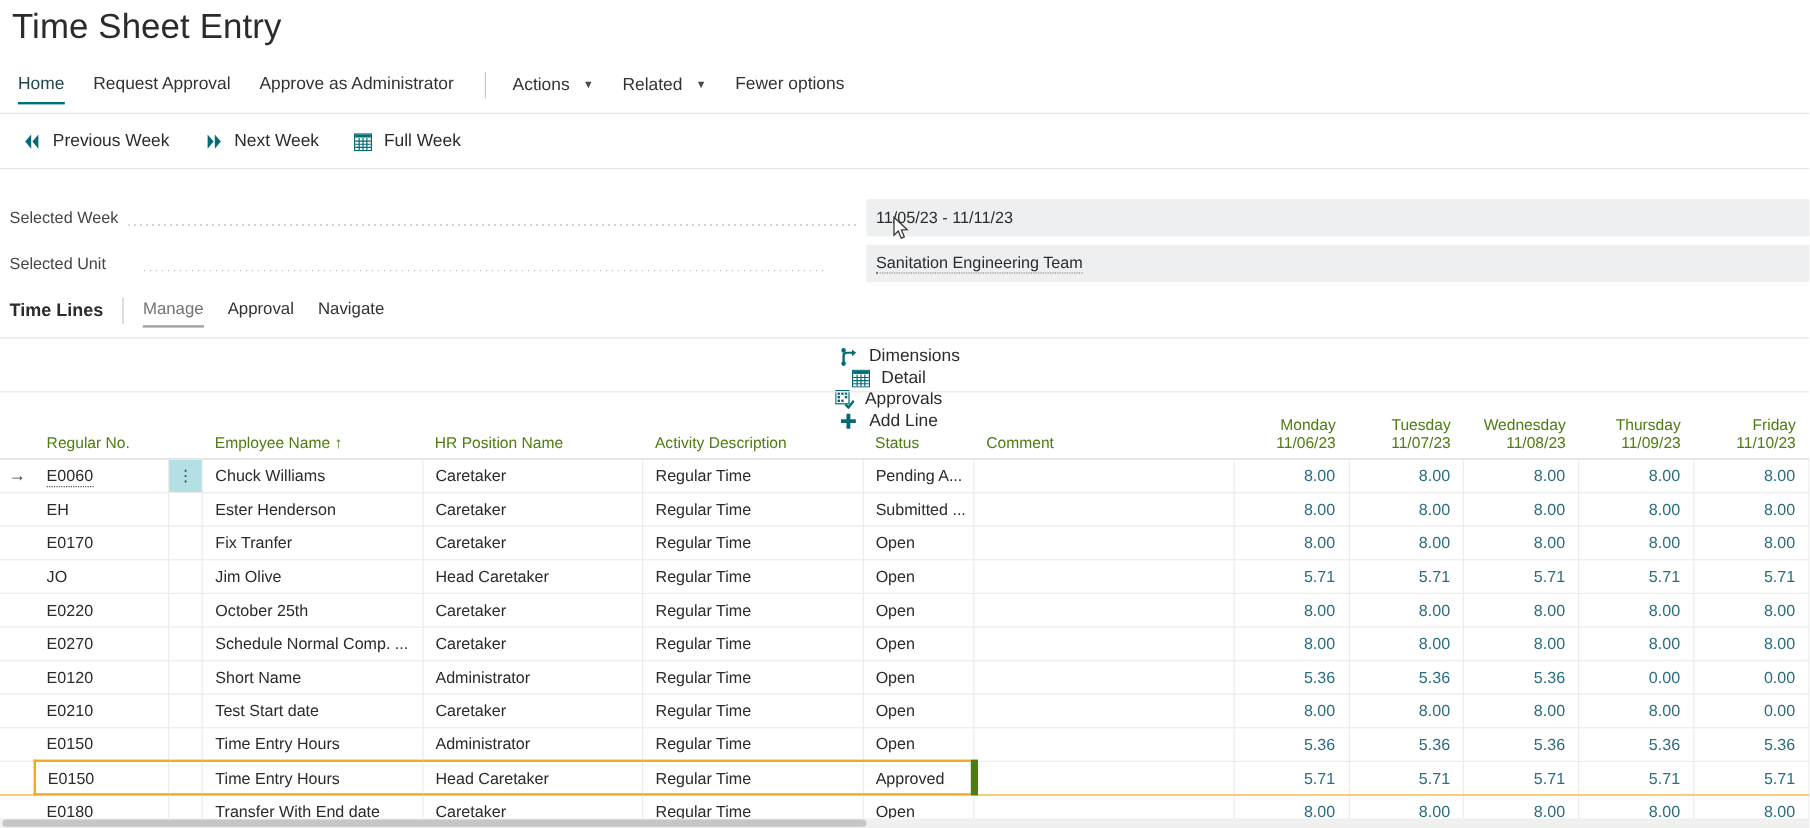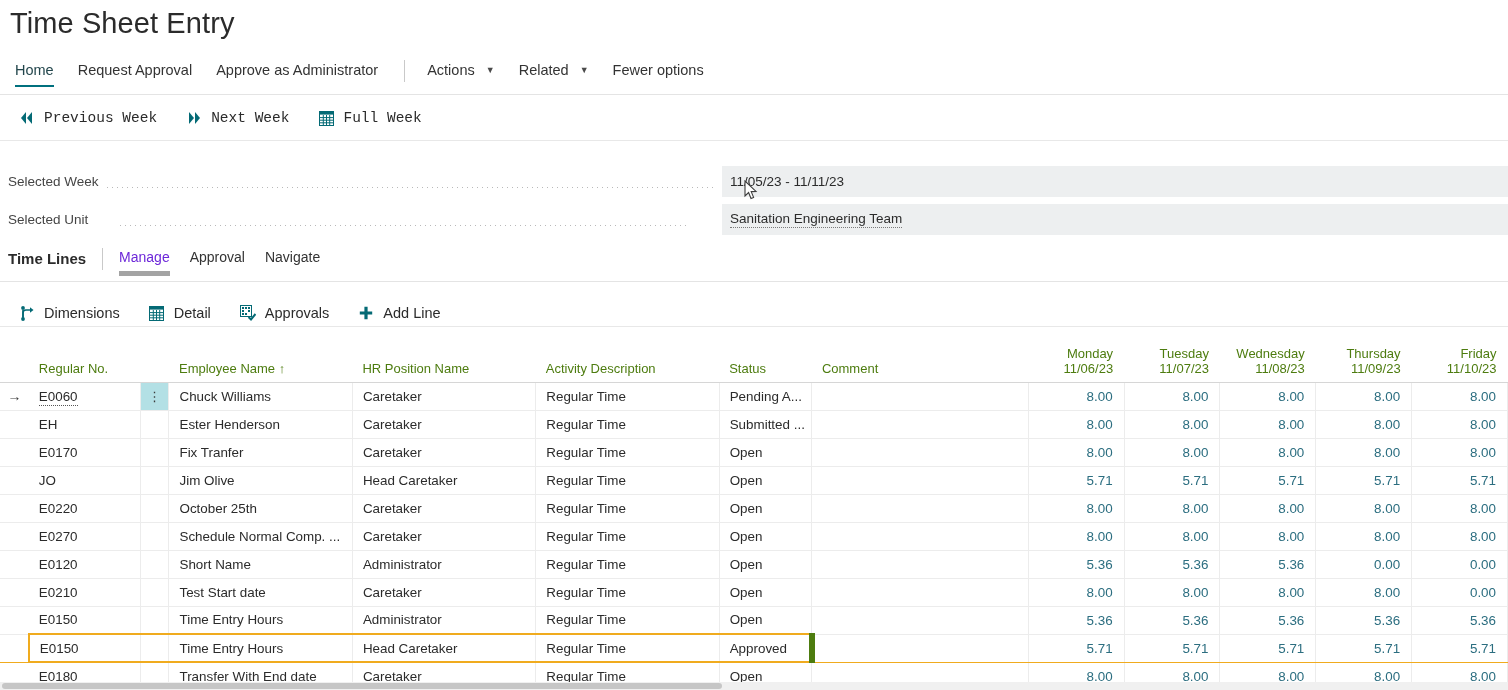--- a/index.html
+++ b/index.html
@@ -66,21 +66,20 @@
     background: #e4e4e4;
   }
 
   
   .cmdbar {
     position: absolute;
     left: 0; top: 100px;
     width: 1508px; height: 36px;
     display: flex;
     align-items: center;
-    font-family: Liberation Mono, monospace;
   }
   .cmd {
     display: flex;
     align-items: center;
     font-size: 14.5px;
     color: #2b2b2b;
     margin-right: 28px;
     cursor: pointer;
     white-space: nowrap;
   }
@@ -175,35 +174,36 @@
   .sub-tab {
     font-size: 14px;
     color: #333333;
     margin-right: 20px;
     padding-bottom: 4px;
     line-height: 19px;
     cursor: pointer;
     white-space: nowrap;
   }
   .sub-tab.active {
-    color: #6d28d9;
-    border-bottom: 5px solid #a3a3a3;
+    color: #737373;
+    border-bottom: 2px solid #a3a3a3;
   }
   .sub-rule {
     position: absolute;
     left: 0; top: 281px;
     width: 1508px; height: 1px;
     background: #e4e4e4;
   }
   .sub-cmdbar {
     position: absolute;
     left: 0; top: 288px;
     width: 1508px; height: 34px;
     display: flex;
-    align-items: flex-end;
+    align-items: center;
+    flex-direction: column;
   }
   .sub-cmdbar-rule {
     position: absolute;
     left: 0; top: 326px;
     width: 1508px; height: 1px;
     background: #e8e8e8;
   }
 
   
   .grid {

